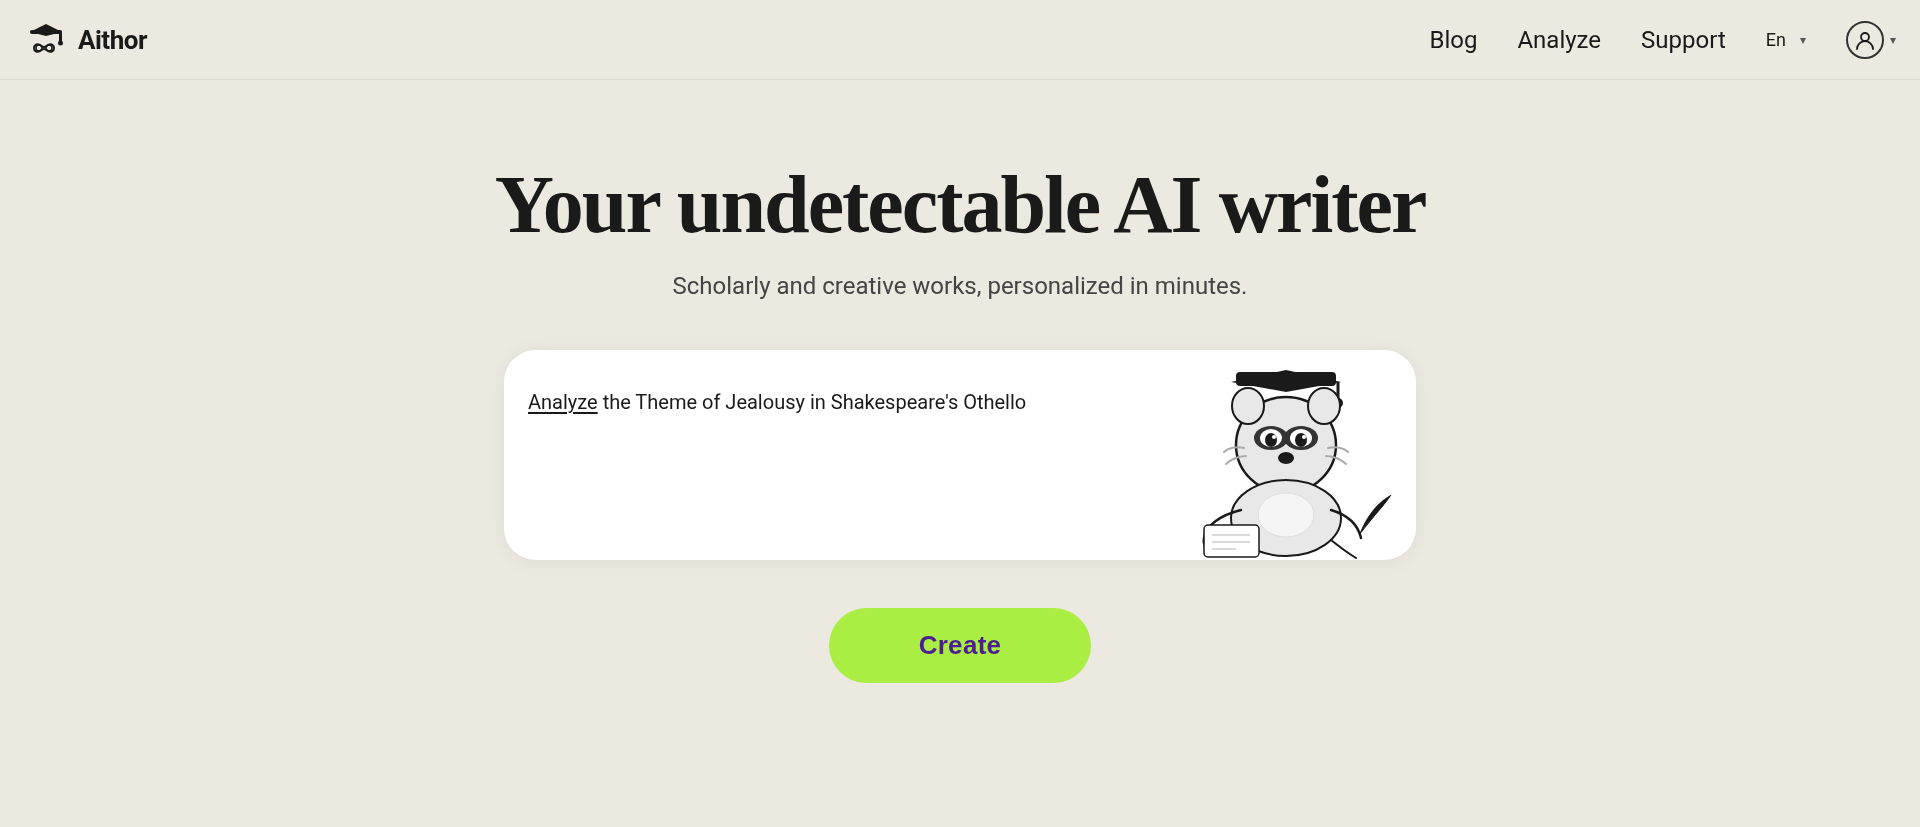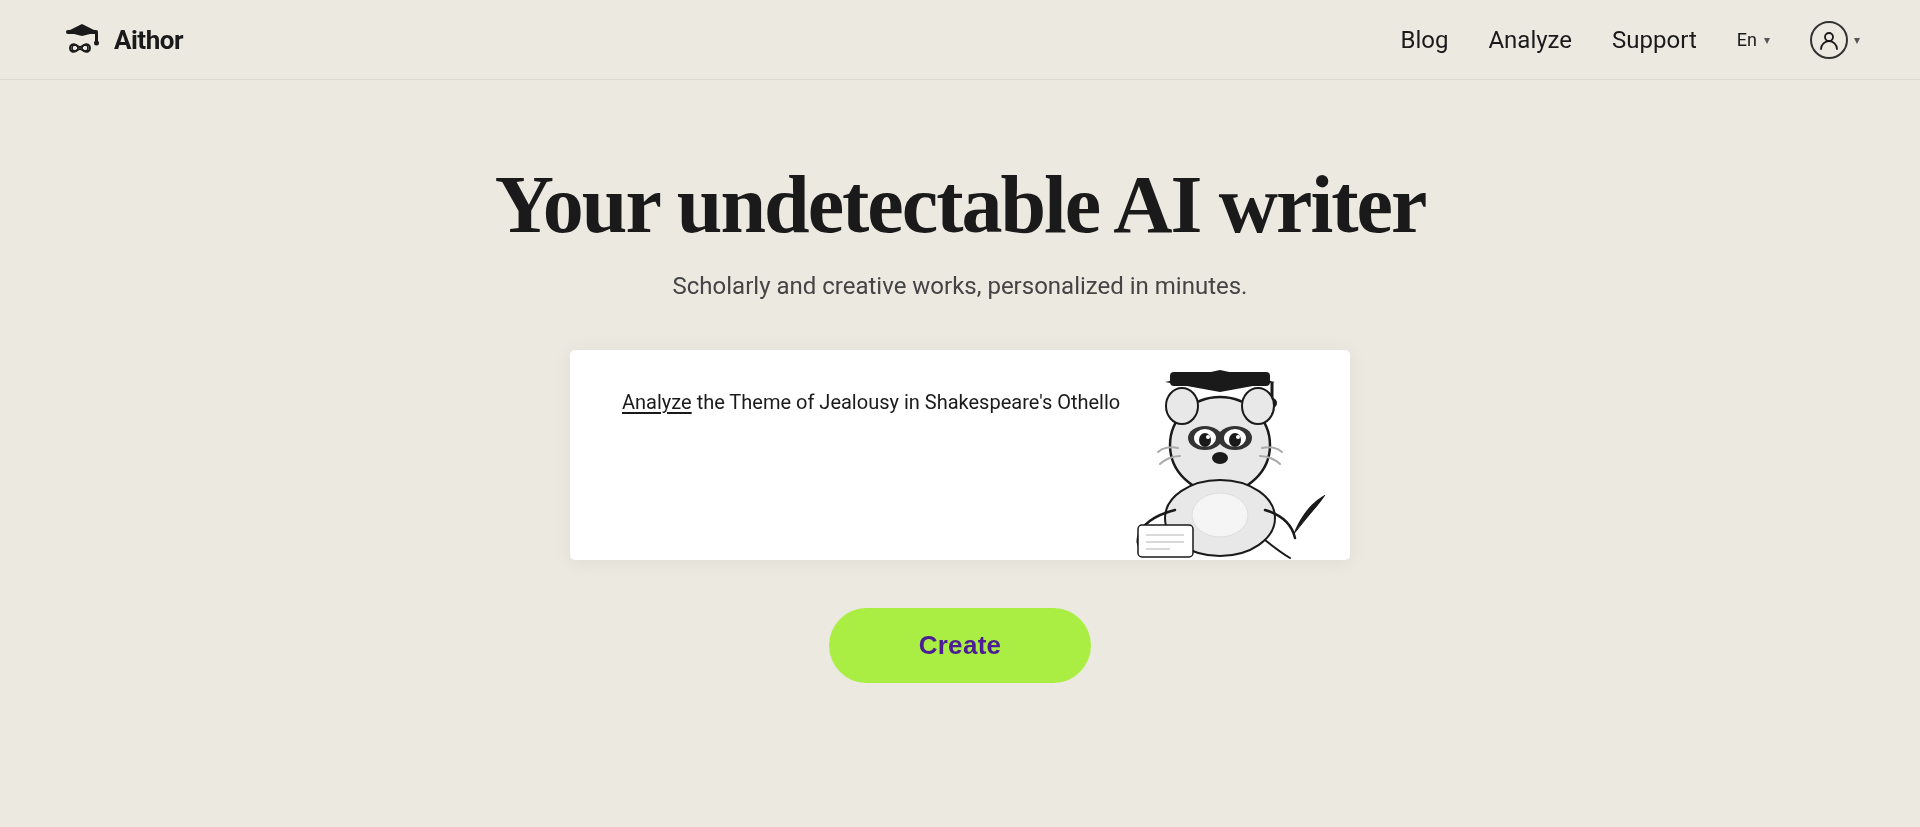--- a/index.html
+++ b/index.html
@@ -14,21 +14,21 @@
       background-color: #ece9e1;
       font-family: -apple-system, BlinkMacSystemFont, 'Segoe UI', Roboto, sans-serif;
       overflow: hidden;
     }
 
     
     .header {
       display: flex;
       align-items: center;
       justify-content: space-between;
-      padding: 0 60px;
+      padding: 0 24px;
       height: 80px;
       background-color: #ece9e1;
       border-bottom: 1px solid #ddd9cf;
     }
 
     .logo-area {
       display: flex;
       align-items: center;
       gap: 10px;
       cursor: pointer;
@@ -56,21 +56,21 @@
       font-size: 24px;
       color: #1a1a1a;
       text-decoration: none;
       cursor: pointer;
       font-weight: 400;
     }
 
     .lang-selector {
       display: flex;
       align-items: center;
-      gap: 7px;
+      gap: 14px;
       cursor: pointer;
       font-size: 18px;
       color: #1a1a1a;
     }
 
     .chevron-down {
       font-size: 12px;
       color: #555;
     }
 
@@ -126,25 +126,25 @@
       font-size: 24px;
       color: #444;
       text-align: center;
       font-weight: 400;
       margin-bottom: 50px;
     }
 
     
     .input-card {
       position: relative;
-      width: 780px;
+      width: 912px;
       min-height: 210px;
       background: #ffffff;
-      border-radius: 5px;
-      padding: 36px 52px;
+      border-radius: 32px;
+      padding: 36px 24px;
       box-shadow: 0 2px 20px rgba(0,0,0,0.06);
       margin-bottom: 48px;
       overflow: hidden;
     }
 
     .input-text {
       font-size: 20px;
       color: #1a1a1a;
       line-height: 1.6;
       max-width: 700px;

